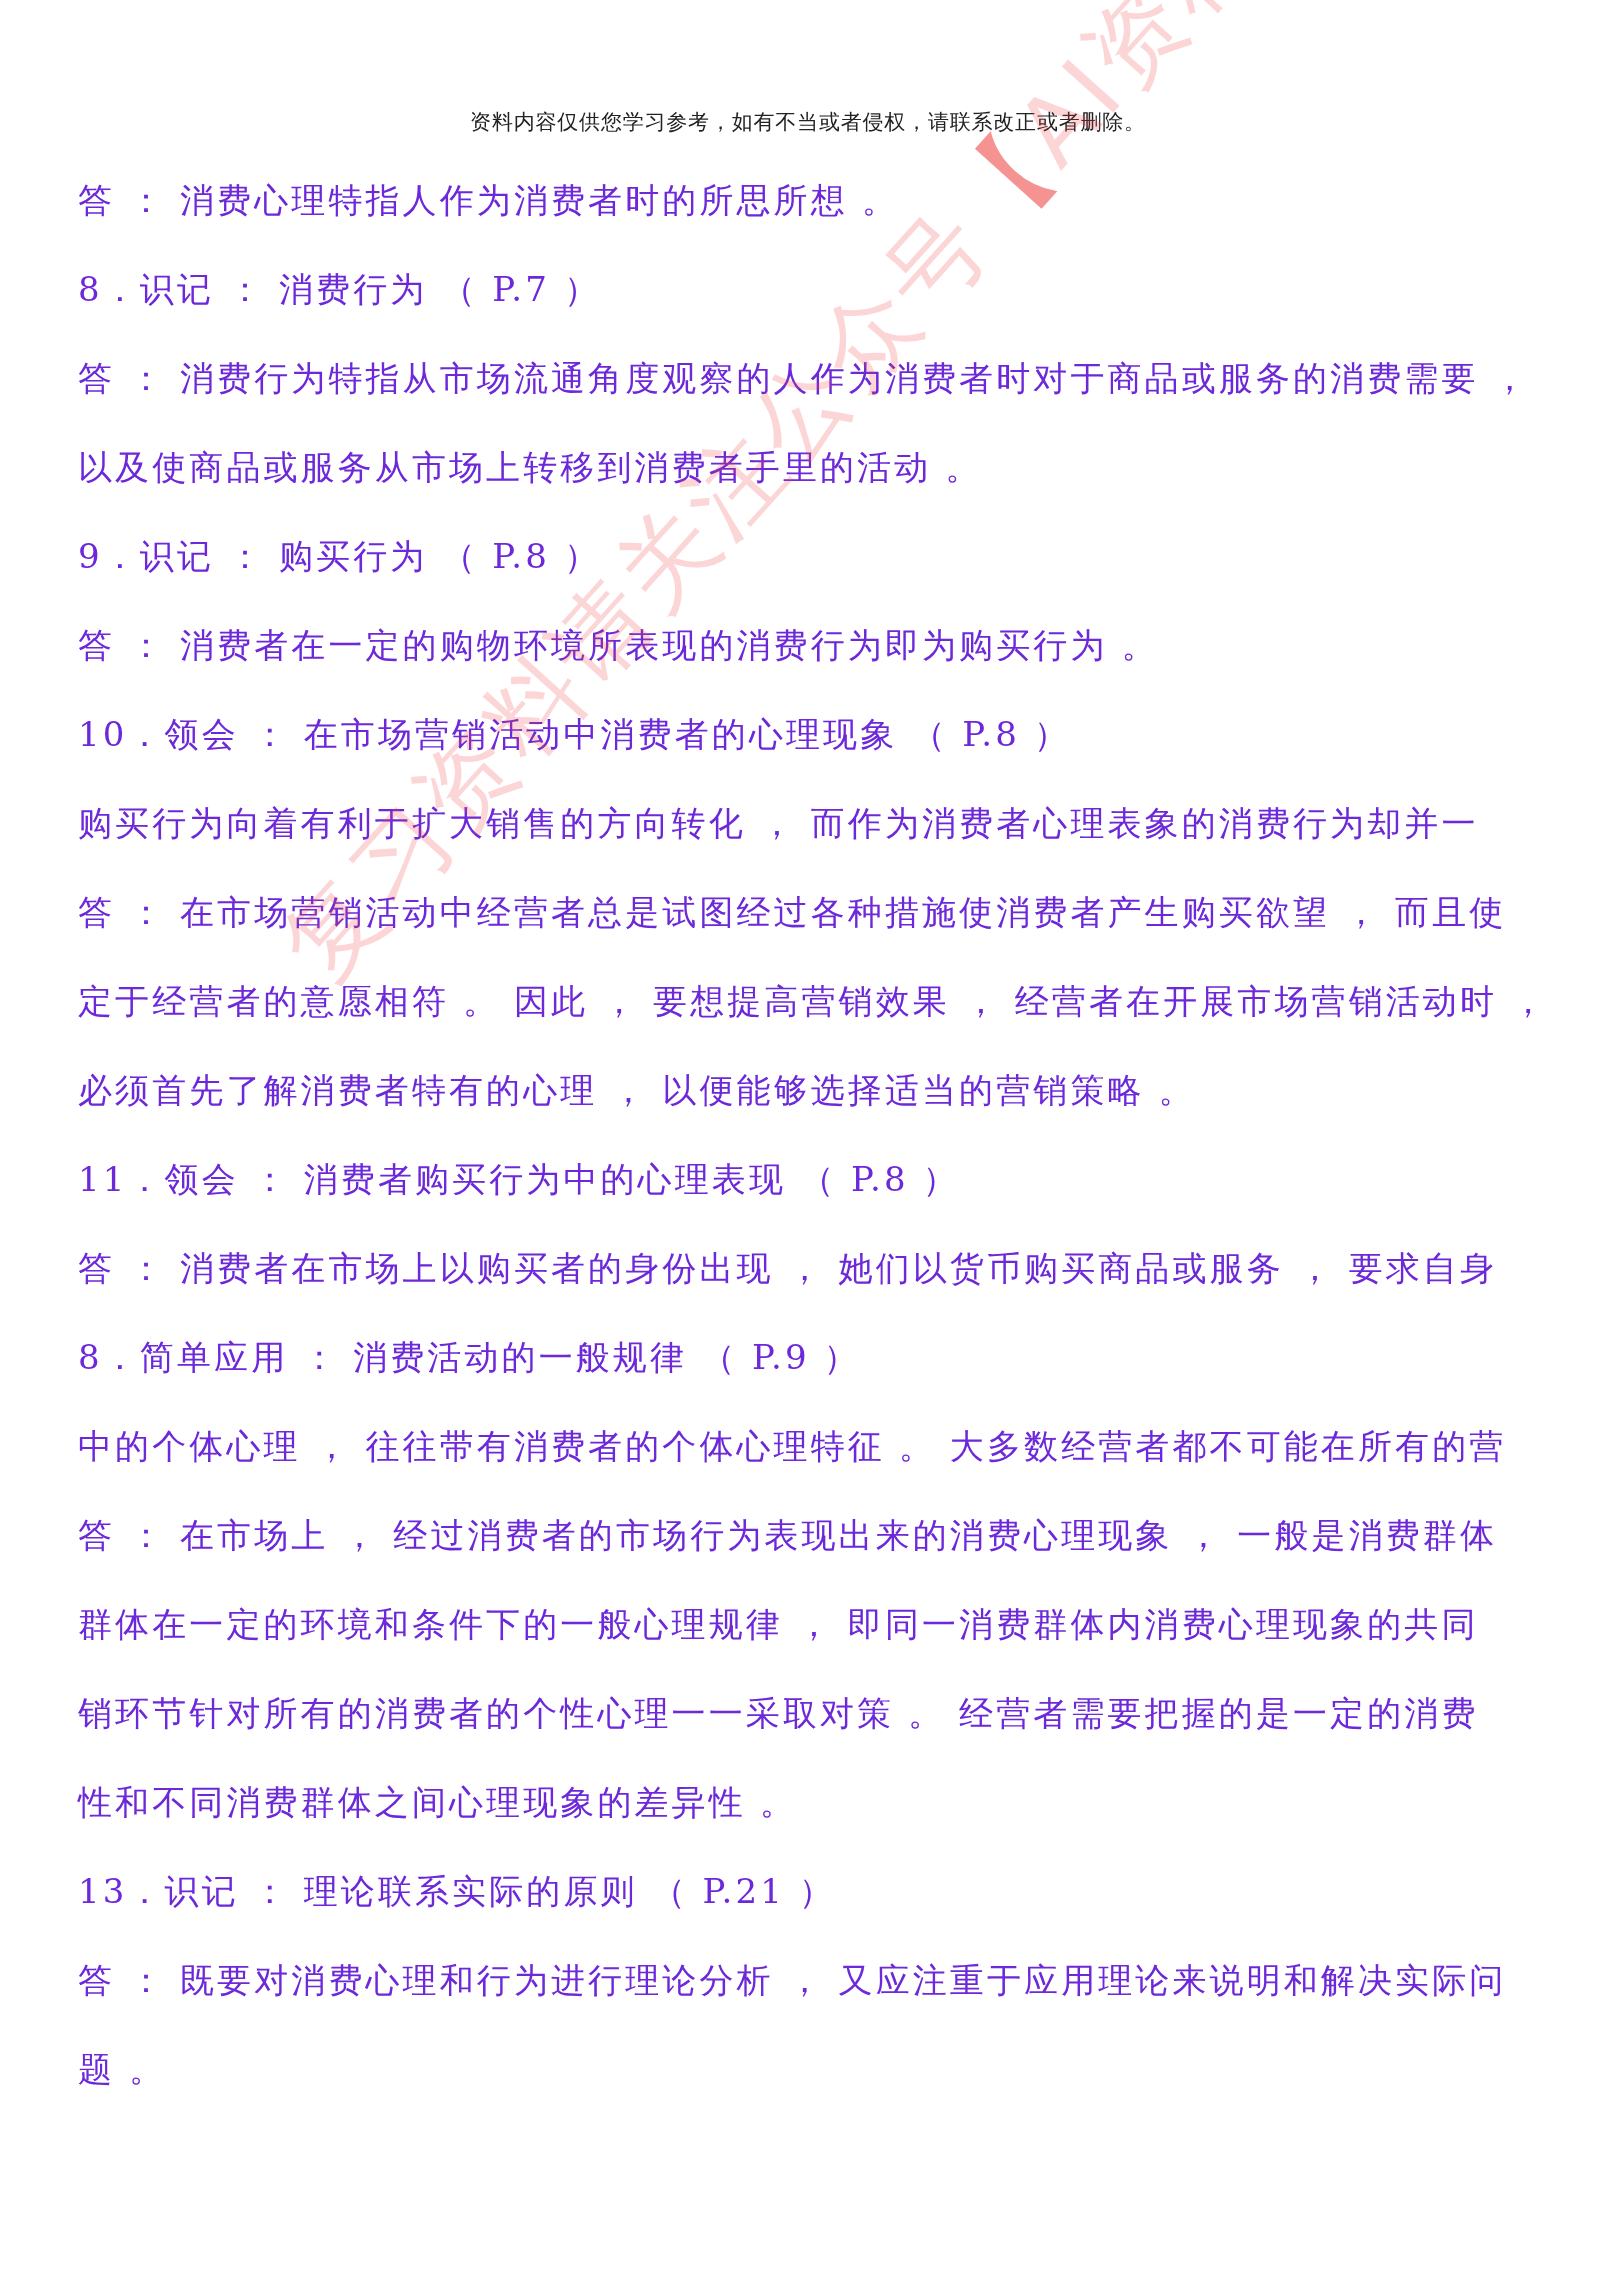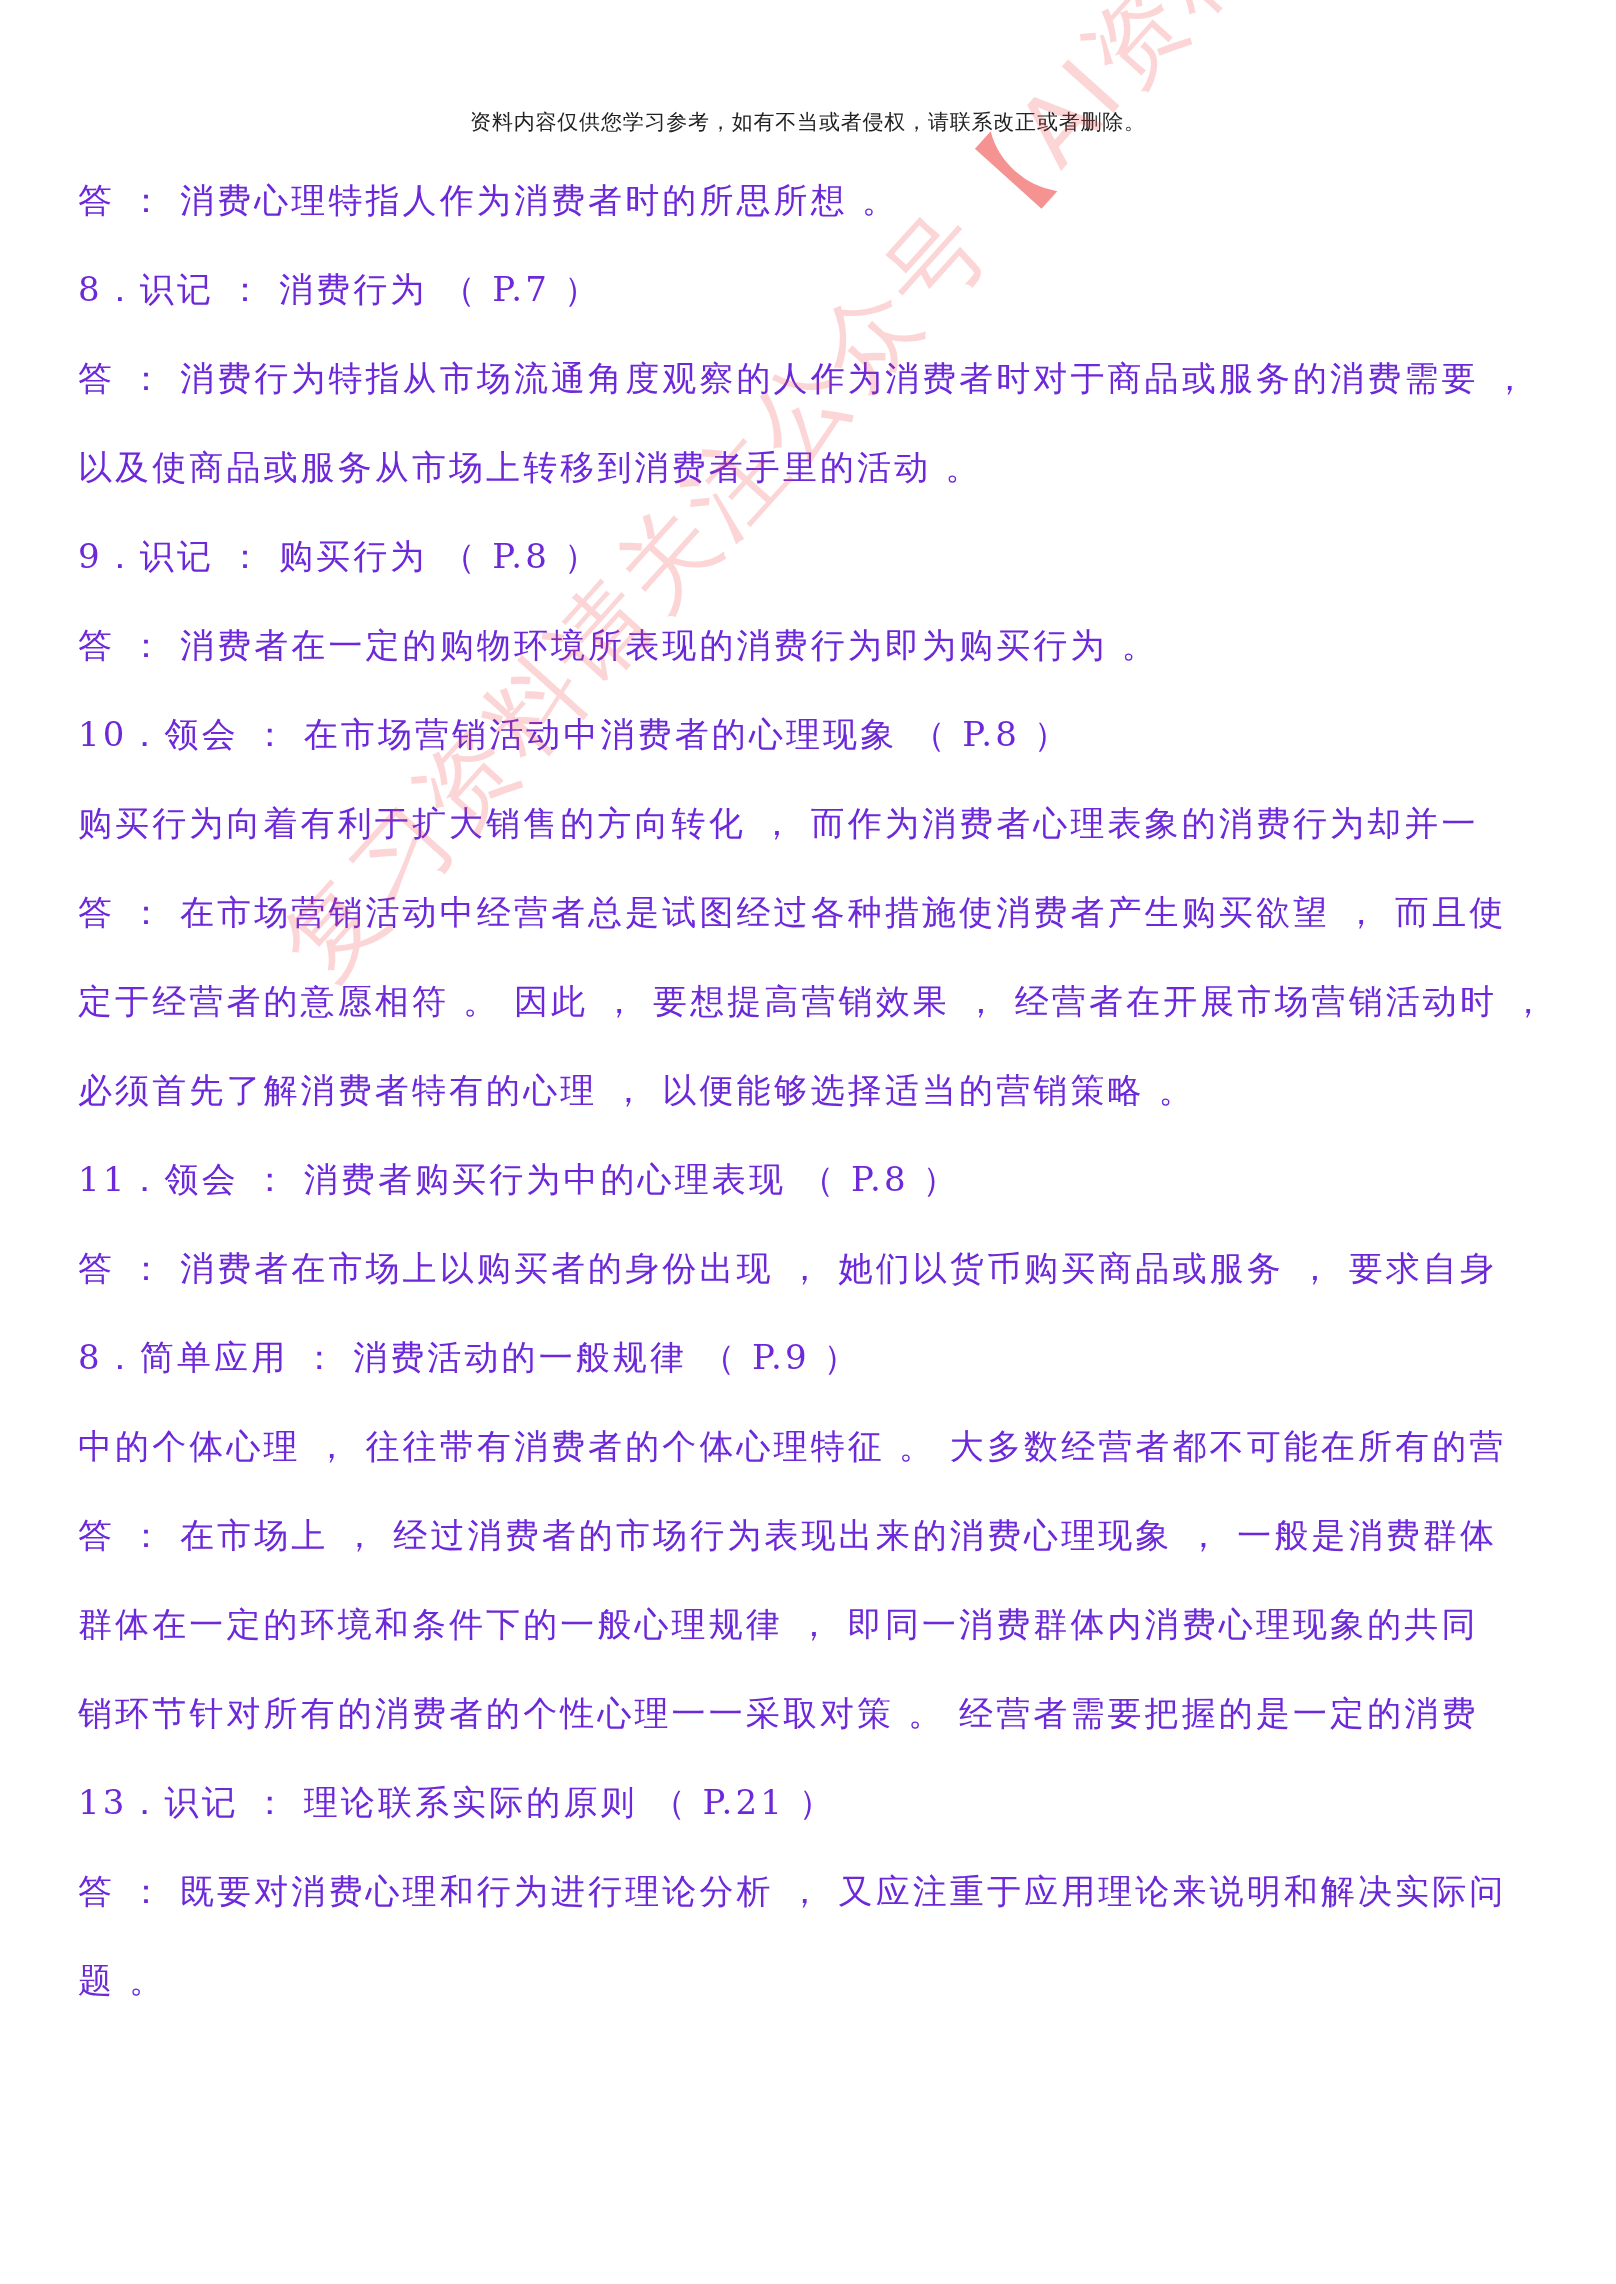--- a/index.html
+++ b/index.html
@@ -33,20 +33,21 @@
   <div class="line">答 ： 在市场营销活动中经营者总是试图经过各种措施使消费者产生购买欲望 ， 而且使</div>
   <div class="line">定于经营者的意愿相符 。 因此 ， 要想提高营销效果 ， 经营者在开展市场营销活动时 ，</div>
   <div class="line">必须首先了解消费者特有的心理 ， 以便能够选择适当的营销策略 。</div>
   <div class="line">11．领会 ： 消费者购买行为中的心理表现 （ P.8 ）</div>
   <div class="line">答 ： 消费者在市场上以购买者的身份出现 ， 她们以货币购买商品或服务 ， 要求自身</div>
   <div class="line">8．简单应用 ： 消费活动的一般规律 （ P.9 ）</div>
   <div class="line">中的个体心理 ， 往往带有消费者的个体心理特征 。 大多数经营者都不可能在所有的营</div>
   <div class="line">答 ： 在市场上 ， 经过消费者的市场行为表现出来的消费心理现象 ， 一般是消费群体</div>
   <div class="line">群体在一定的环境和条件下的一般心理规律 ， 即同一消费群体内消费心理现象的共同</div>
   <div class="line">销环节针对所有的消费者的个性心理一一采取对策 。 经营者需要把握的是一定的消费</div>
+  <div class="line">性和不同消费群体之间心理现象的差异性 。</div>
   <div class="line">13．识记 ： 理论联系实际的原则 （ P.21 ）</div>
   <div class="line">答 ： 既要对消费心理和行为进行理论分析 ， 又应注重于应用理论来说明和解决实际问</div>
   <div class="line">题 。</div>
 </div>
 
 <div class="watermark">
   <span>复习资料请关注公众号</span><span class="bracket">【</span><span>AI资料库</span>
 </div>
 
 

